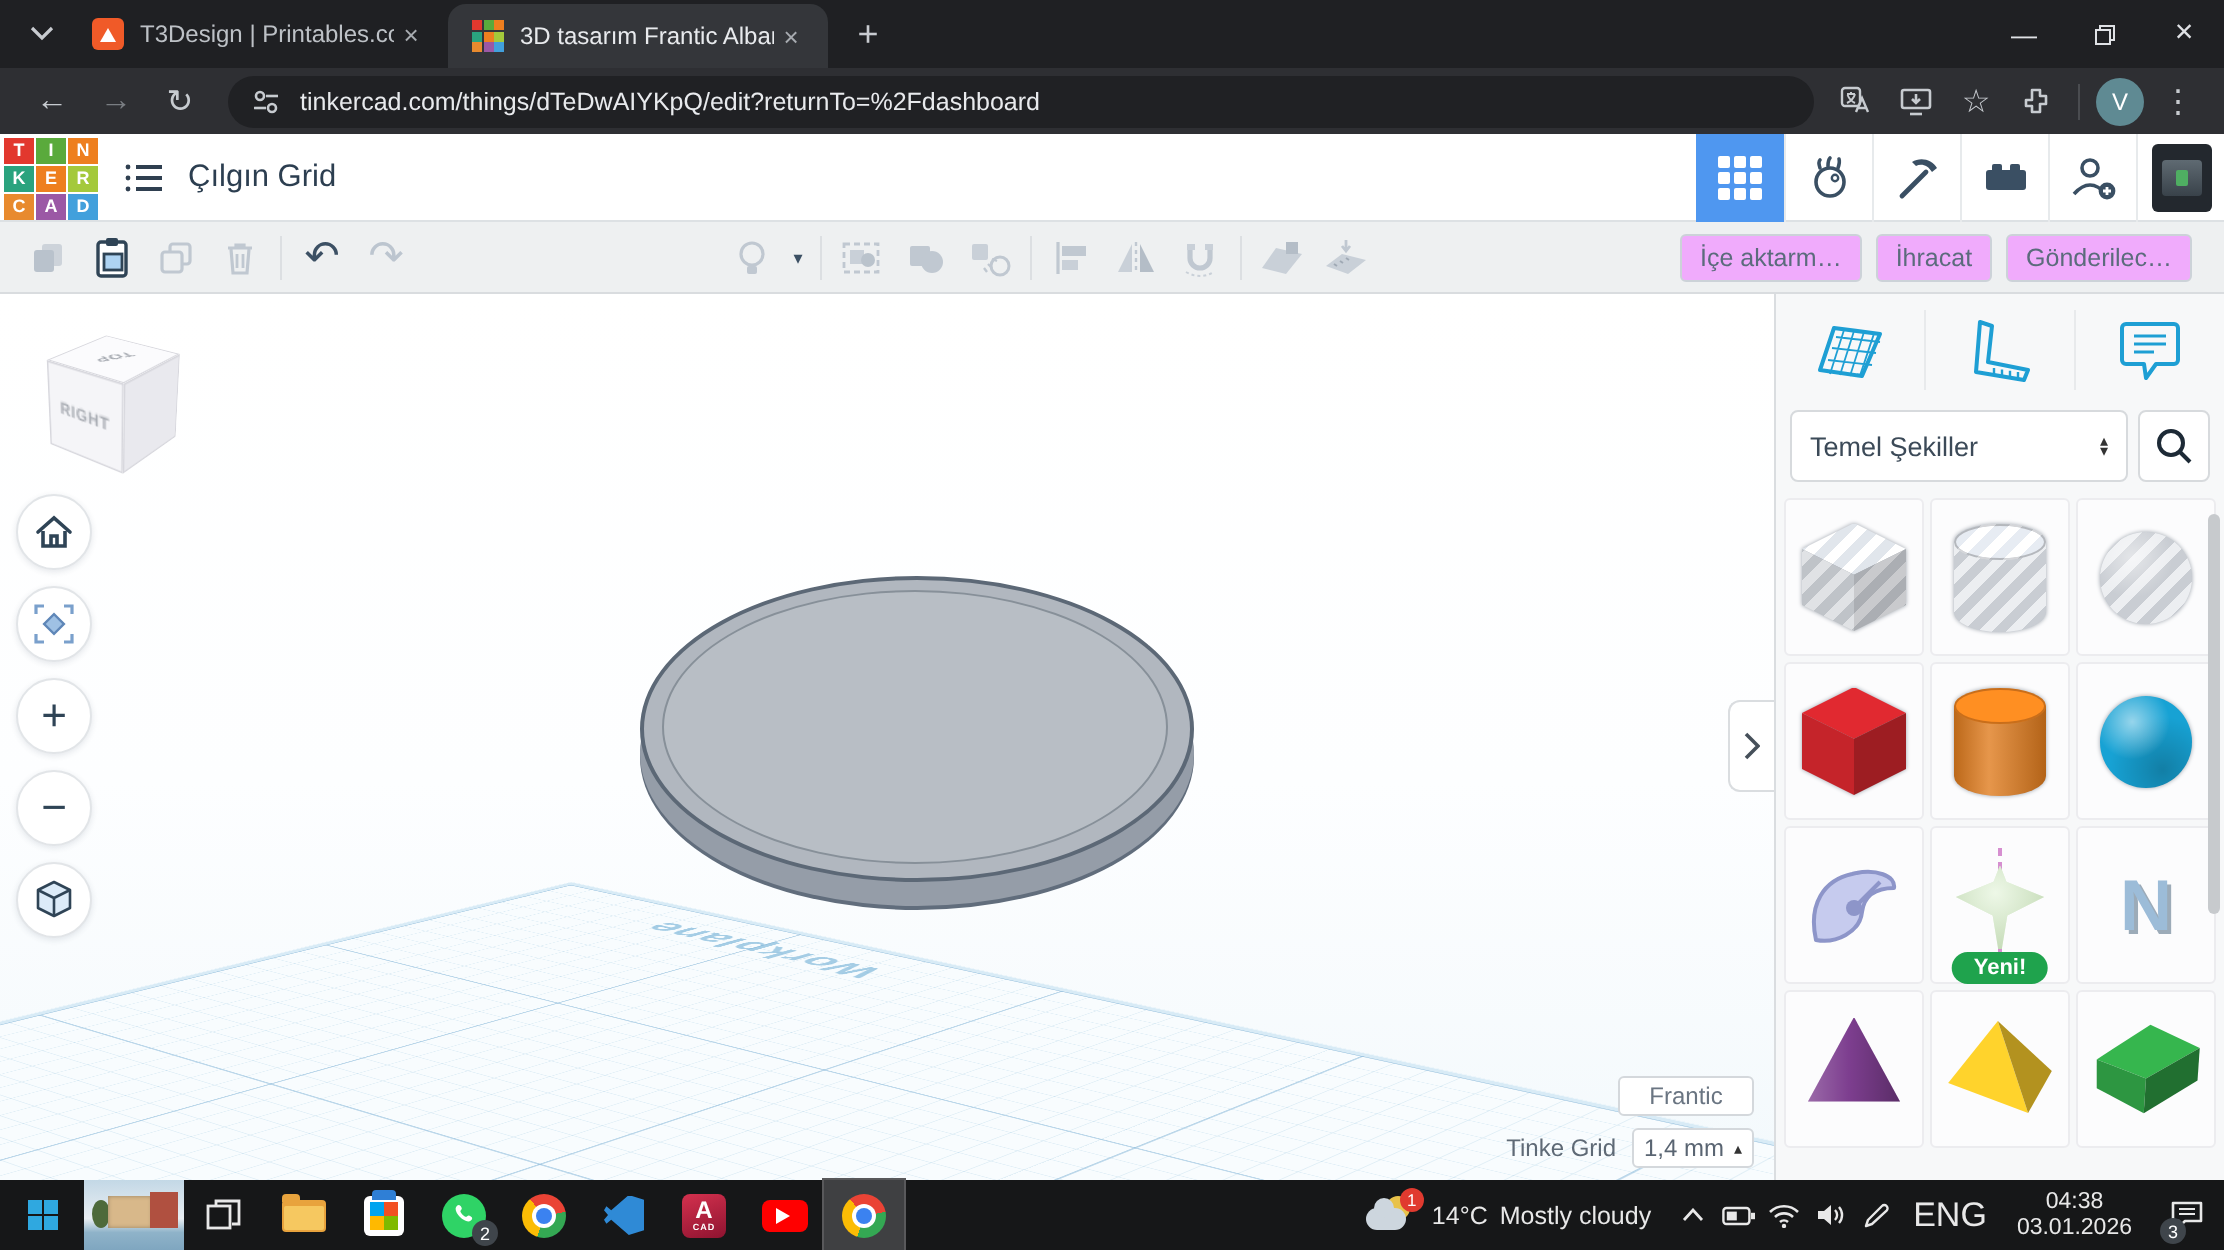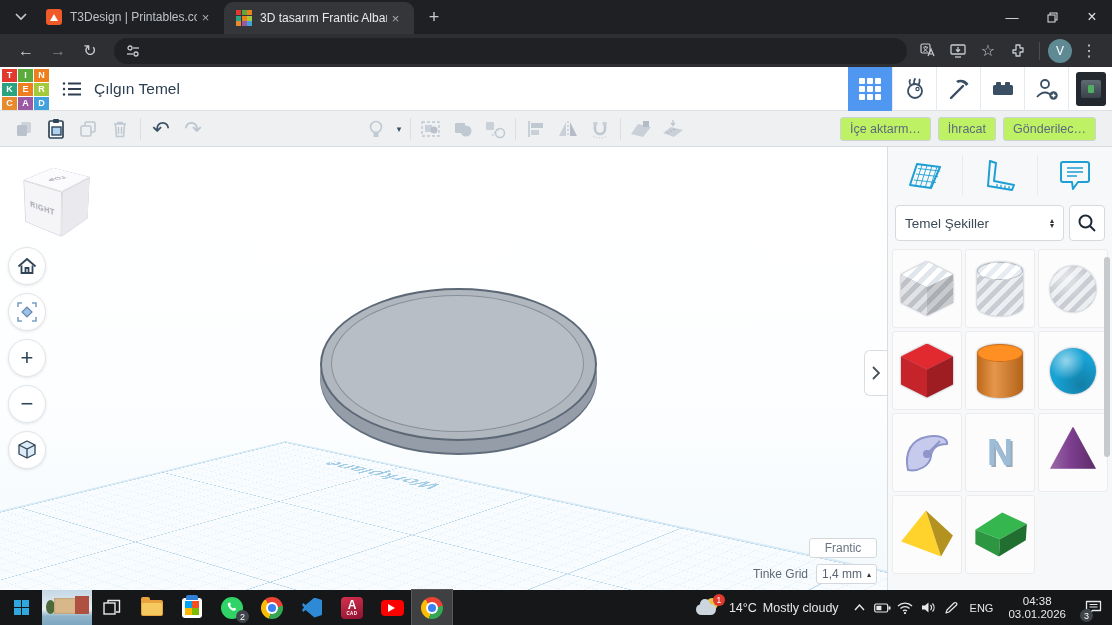--- a/index.html
+++ b/index.html
@@ -55,21 +55,21 @@
   .printerbox::after { content:""; position:absolute; left:12px; top:13px; width:6px; height:8px; background:#4fae62; border-radius:1px; }
 
   
   .edittoolbar { position:absolute; left:0; top:111px; width:1112px; height:36px; background:#eef0f1; border-bottom:1px solid #d9dcdf; display:flex; align-items:center; padding:0 8px; }
   .tbtn { width:32px; height:28px; display:flex; align-items:center; justify-content:center; color:#bcc5cf; }
   .tbtn.dark { color:#3c5064; }
   .tb-sep { width:1px; height:22px; background:#dcdfe2; margin:0 4px; }
   .tb-caret { font-size:9px; color:#3c5064; width:14px; text-align:center; }
   .undoredo { font-size:21px; line-height:1; }
   .tb-right { margin-left:auto; display:flex; align-items:center; gap:7px; padding-right:8px; }
-  .tb-textbtn { background:#bef264; border:1px solid #ccd2d8; border-radius:3px; color:#5b6b7c; font-size:12.5px; padding:4px 9px; white-space:nowrap; }
+  .tb-textbtn { background:#f0abfc; border:1px solid #ccd2d8; border-radius:3px; color:#5b6b7c; font-size:12.5px; padding:4px 9px; white-space:nowrap; }
 
   
   .main { position:absolute; left:0; top:147px; width:1112px; height:443px; }
   .viewport { position:absolute; left:0; top:0; width:887px; height:443px; overflow:hidden; background:linear-gradient(180deg,#ffffff 0%,#fdfeff 55%,#f3f9fc 100%); }
 
   .plane { position:absolute; left:53%; top:66%; width:1900px; height:1300px;
     transform:translate(-50%,-30%) perspective(1500px) rotateX(67deg) rotateZ(40deg);
     background-color:#f8fcfe;
     background-image:
       linear-gradient(rgba(130,180,215,.45) 2px, transparent 2px),
@@ -189,21 +189,21 @@
   .ic-yt i { width:0; height:0; border:4px solid transparent; border-left:7px solid #fff; margin-left:3px; }
   .tray { margin-left:auto; display:flex; align-items:center; height:35px; }
   .weather { display:flex; align-items:center; gap:7px; padding:0 9px; height:35px; }
   .moon-cloud { position:relative; width:26px; height:20px; }
   .moon-cloud .moon { position:absolute; left:10px; top:0; width:12px; height:12px; border-radius:50%; background:#e8c24a; }
   .moon-cloud .cloud { position:absolute; left:0; top:6px; width:20px; height:11px; border-radius:7px; background:#cdd6de; }
   .moon-cloud .cloud::before { content:""; position:absolute; left:4px; top:-5px; width:10px; height:10px; border-radius:50%; background:#cdd6de; }
   .wbadge { position:absolute; right:-3px; top:-4px; min-width:12px; height:12px; border-radius:6px; background:#e03a2f; color:#fff; font-size:8.5px; display:flex; align-items:center; justify-content:center; }
   .wtxt { font-size:12.5px; display:flex; gap:6px; }
   .trayic { width:23px; height:35px; display:flex; align-items:center; justify-content:center; color:#e8e8e8; }
-  .lang { font-size:11px; padding:0 7px; }
+  .lang { font-size:17px; padding:0 7px; }
   .clock { text-align:center; font-size:11.5px; line-height:13px; padding:0 8px; }
   .notif { width:38px; height:35px; display:flex; align-items:center; justify-content:center; position:relative; }
   .nbadge { position:absolute; left:6px; bottom:3px; min-width:13px; height:13px; border-radius:7px; background:#3f454b; color:#fff; font-size:9px; display:flex; align-items:center; justify-content:center; }
 </style>
 </head>
 <body>
 
 <div class="screen">
 
   <div class="tabstrip">
@@ -253,20 +253,21 @@
     <div class="navbtn">↻</div>
     <div class="urlpill">
       <span class="siteinfo">
         <svg width="14" height="14" viewBox="0 0 14 14">
             <circle cx="4" cy="4" r="2" fill="none" stroke="currentColor" stroke-width="1.3"></circle>
             <line x1="7" y1="4" x2="13" y2="4" stroke="currentColor" stroke-width="1.3"></line>
             <circle cx="10" cy="10" r="2" fill="none" stroke="currentColor" stroke-width="1.3"></circle>
             <line x1="1" y1="10" x2="7" y2="10" stroke="currentColor" stroke-width="1.3"></line>
           </svg>
       </span>
+      <span>tinkercad.com/things/dTeDwAIYKpQ/edit?returnTo=%2Fdashboard</span>
     </div>
     <div class="abar-icons">
       <div class="navbtn">
         <svg width="16" height="16" viewBox="0 0 16 16">
             <rect x="1" y="1" width="9" height="9" rx="1.5" fill="none" stroke="currentColor" stroke-width="1.2"></rect>
             <path d="M3.5,4 h4 M5.5,3 v1 M7.5,4 c-.5,2-2,3.5-4,4.5 M3.8,4.5 c.8,2 2.2,3.3 3.7,4" fill="none" stroke="currentColor" stroke-width="1"></path>
             <path d="M8,13 l3,-7 3,7 M9,11 h4" fill="none" stroke="currentColor" stroke-width="1.2"></path>
           </svg>
       </div>
       <div class="navbtn">
@@ -303,21 +304,21 @@
     <div class="designmenu">
       <svg width="20" height="16" viewBox="0 0 20 16">
           <circle cx="2" cy="2.5" r="1.2" fill="currentColor"></circle>
           <rect x="6" y="1.5" width="13" height="2" fill="currentColor"></rect>
           <circle cx="2" cy="8" r="1.2" fill="currentColor"></circle>
           <rect x="6" y="7" width="13" height="2" fill="currentColor"></rect>
           <circle cx="2" cy="13.5" r="1.2" fill="currentColor"></circle>
           <rect x="6" y="12.5" width="13" height="2" fill="currentColor"></rect>
         </svg>
     </div>
-    <div class="doctitle">Çılgın Temel</div>
+    <div class="doctitle">Çılgın Grid</div>
     <div class="hdr-right">
       <div class="hdr-cell active">
         <span class="bluegrid">
             <b></b>
             <b></b>
             <b></b>
             <b></b>
             <b></b>
             <b></b>
             <b></b>
@@ -600,20 +601,27 @@
         </div>
 
         <div class="tile">
           <span style="display: flex; color: rgb(198, 203, 238);">
             <svg width="50" height="42" viewBox="0 0 50 42">
                 <path d="M6,38 C2,20 10,8 24,5 C36,2 46,6 45,12 C36,12 30,16 29,24 C28,34 16,40 6,38 Z" fill="currentColor" stroke="#8d95c9" stroke-width="2" stroke-linejoin="round"></path>
                 <circle cx="25" cy="22" r="4" fill="#8d95c9"></circle>
                 <path d="M27,20 L38,9" stroke="#8d95c9" stroke-width="2"></path>
               </svg>
           </span>
+        </div>
+        <div class="tile">
+          <div class="topshape" style="--c: #cdeabb;">
+              <div class="top-axis"></div>
+              <div class="top-body"></div>
+            </div>
+          <div class="yeni">Yeni!</div>
         </div>
         <div class="tile">
           <span class="ntext" style="--c: #9cbcd8;">N</span>
         </div>
 
         <div class="tile">
           <div class="cone" style="--c: #7d3e8f;">
               <div class="cone-base"></div>
               <div class="cone-body"></div>
             </div>

